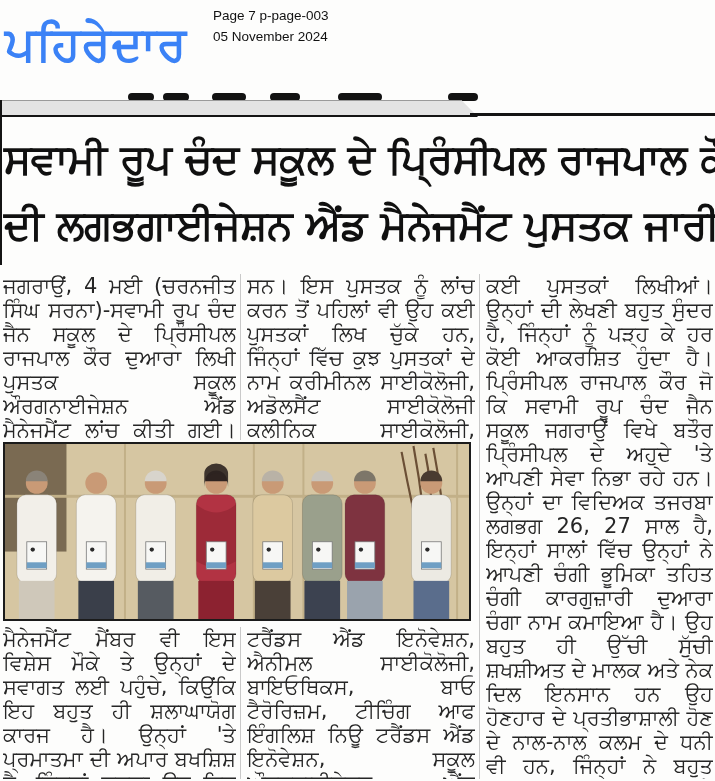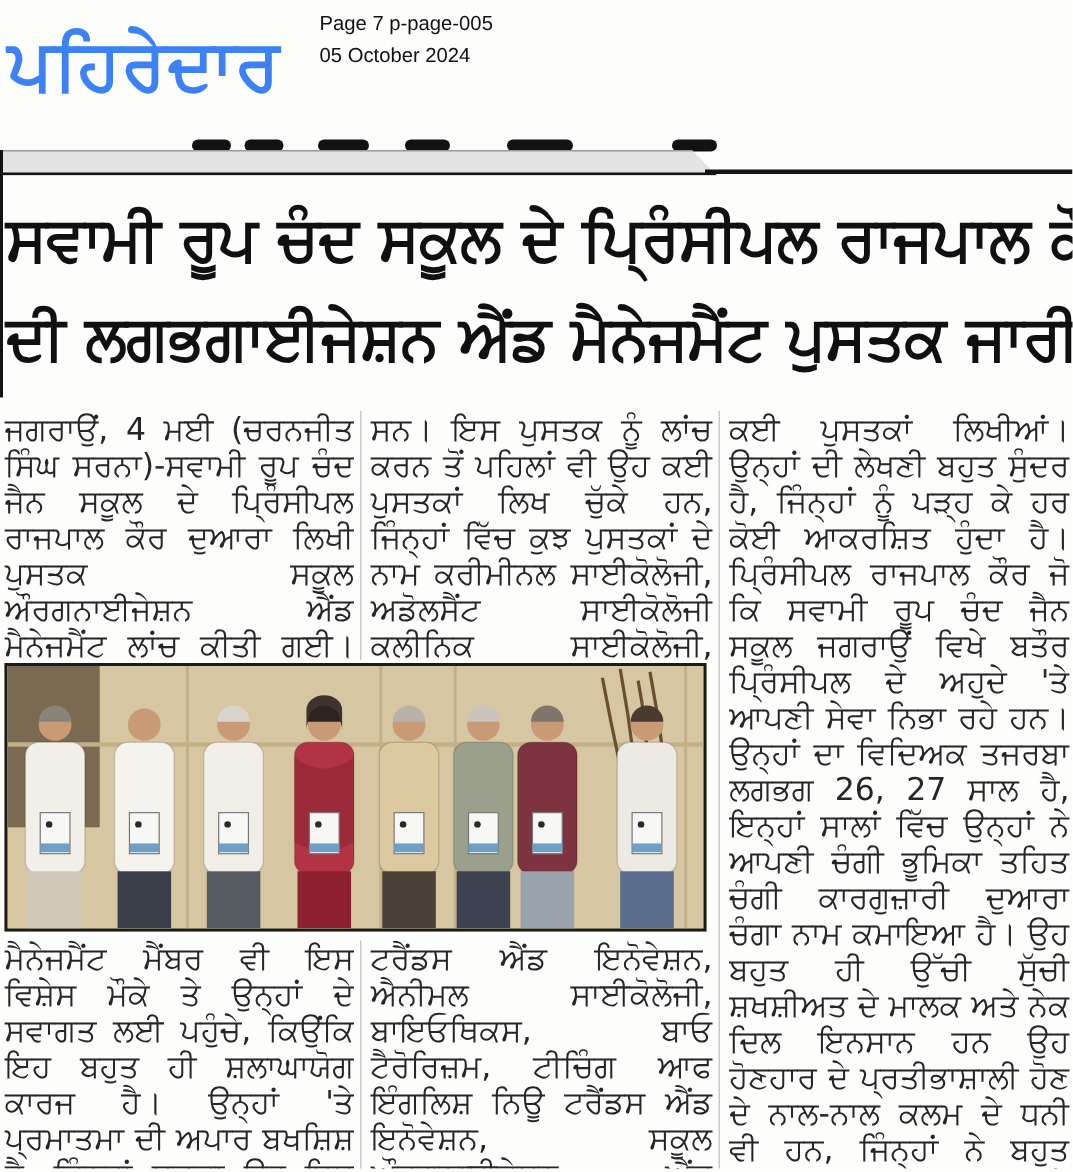--- a/index.html
+++ b/index.html
@@ -80,22 +80,22 @@
   }
   .photo-frame svg { display: block; width: 100%; height: 100%; }
 </style>
 </head>
 <body>
 
 <div class="page">
 
   <div class="masthead-logo" style="color: #3b82f6;">ਪਹਿਰੇਦਾਰ</div>
   <div class="page-info">
-    <div>Page 7 p-page-005</div>
-    <div>05 October 2024</div>
+    <div>Page 7 p-page-003</div>
+    <div>05 November 2024</div>
   </div>
 
   <div class="dash-row">
     <span class="d1"></span>
       <span class="d2"></span>
       <span class="d3"></span>
     <span class="d4"></span>
       <span class="d5"></span>
       <span class="d6"></span>
   </div>

